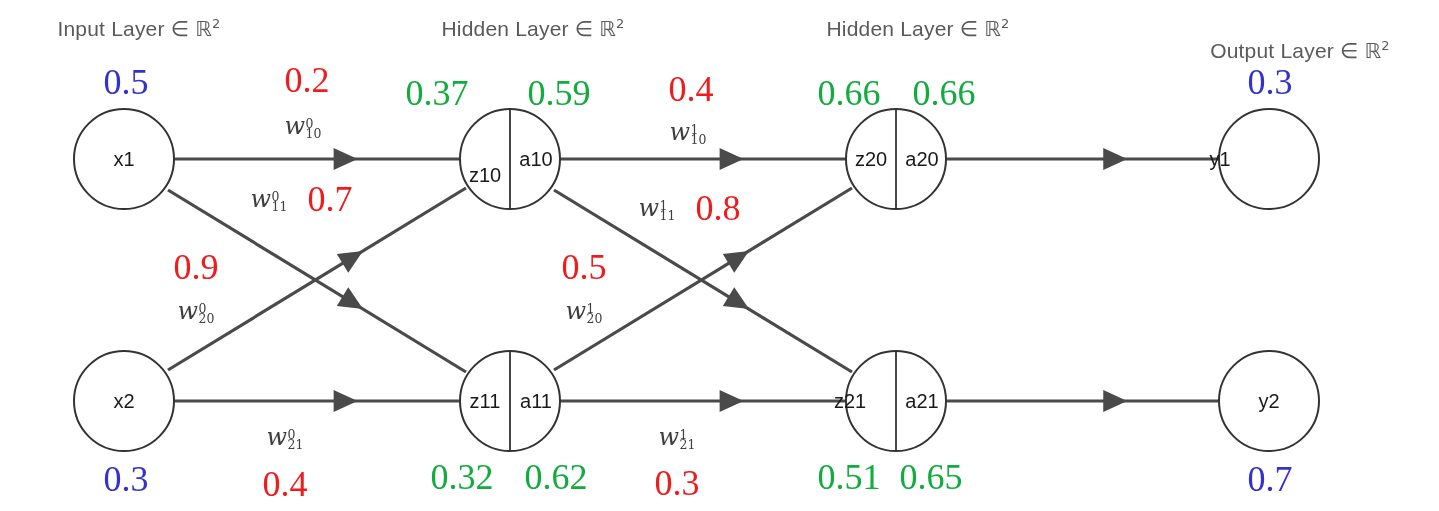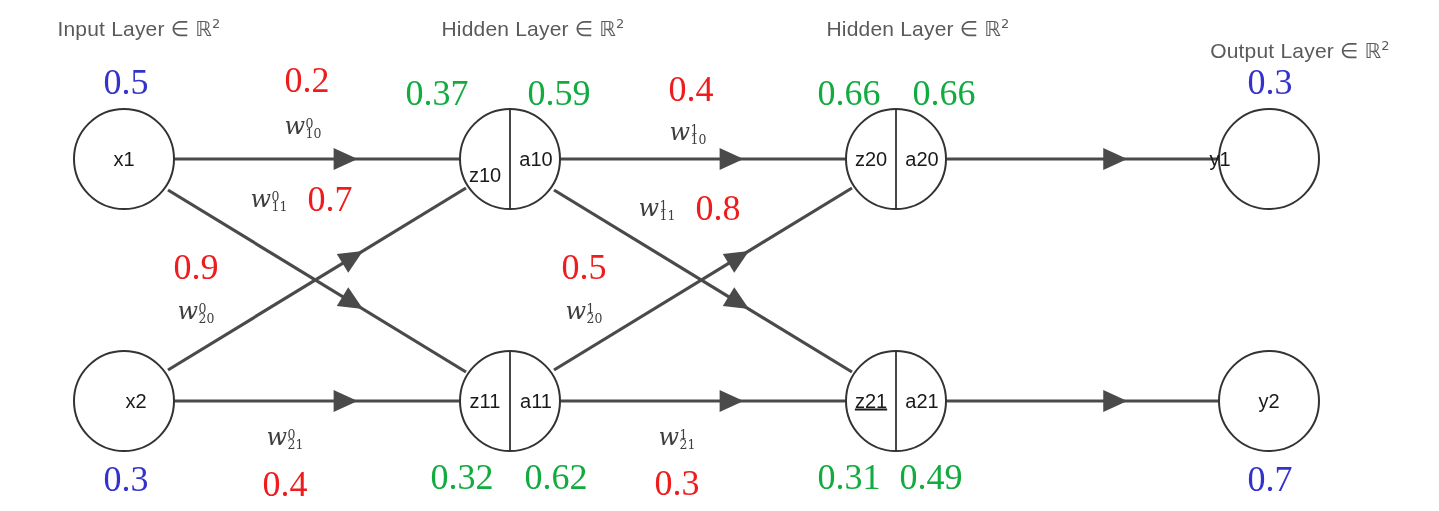--- a/index.html
+++ b/index.html
@@ -129,43 +129,43 @@
       <div class="val green" style="left: 437px; top: 93px;">0.37</div>
       <div class="val green" style="left: 559px; top: 93px;">0.59</div>
       <div class="val green" style="left: 462px; top: 477px;">0.32</div>
       <div class="val green" style="left: 556px; top: 477px;">0.62</div>
       <div class="val red" style="left: 691px; top: 89px;">0.4</div>
       <div class="val red" style="left: 718px; top: 208px;">0.8</div>
       <div class="val red" style="left: 584px; top: 267px;">0.5</div>
       <div class="val red" style="left: 677px; top: 483px;">0.3</div>
       <div class="val green" style="left: 849px; top: 93px;">0.66</div>
       <div class="val green" style="left: 944px; top: 93px;">0.66</div>
-      <div class="val green" style="left: 849px; top: 477px;">0.31</div>
-      <div class="val green" style="left: 931px; top: 477px;">0.49</div>
+      <div class="val green" style="left: 849px; top: 477px;">0.51</div>
+      <div class="val green" style="left: 931px; top: 477px;">0.65</div>
       <div class="val blue" style="left: 1270px; top: 82px;">0.3</div>
       <div class="val blue" style="left: 1270px; top: 479px;">0.7</div>
     </div>
   <div id="weights-layer">
       <div class="wlab" style="left: 303px; top: 126px;"><span>w</span><span class="sb"><span class="sup">0</span><span class="sub">10</span></span></div>
       <div class="wlab" style="left: 269px; top: 199px;"><span>w</span><span class="sb"><span class="sup">0</span><span class="sub">11</span></span></div>
       <div class="wlab" style="left: 196px; top: 311px;"><span>w</span><span class="sb"><span class="sup">0</span><span class="sub">20</span></span></div>
       <div class="wlab" style="left: 285px; top: 437px;"><span>w</span><span class="sb"><span class="sup">0</span><span class="sub">21</span></span></div>
       <div class="wlab" style="left: 688px; top: 132px;"><span>w</span><span class="sb"><span class="sup">1</span><span class="sub">10</span></span></div>
       <div class="wlab" style="left: 657px; top: 208px;"><span>w</span><span class="sb"><span class="sup">1</span><span class="sub">11</span></span></div>
       <div class="wlab" style="left: 584px; top: 311px;"><span>w</span><span class="sb"><span class="sup">1</span><span class="sub">20</span></span></div>
       <div class="wlab" style="left: 677px; top: 437px;"><span>w</span><span class="sb"><span class="sup">1</span><span class="sub">21</span></span></div>
     </div>
   <div id="nodelabels-layer">
       <div class="nodelabel" style="left: 124px; top: 159px;">x1</div>
-      <div class="nodelabel" style="left: 124px; top: 401px; margin-left: 12px;">x2</div>
+      <div class="nodelabel" style="left: 124px; top: 401px;">x2</div>
       <div class="nodelabel" style="left: 1220px; top: 159px;">y1</div>
       <div class="nodelabel" style="left: 1269px; top: 401px;">y2</div>
       <div class="nodelabel" style="left: 485px; top: 175px;">z10</div>
       <div class="nodelabel" style="left: 536px; top: 159px;">a10</div>
       <div class="nodelabel" style="left: 485px; top: 401px;">z11</div>
       <div class="nodelabel" style="left: 536px; top: 401px;">a11</div>
       <div class="nodelabel" style="left: 871px; top: 159px;">z20</div>
       <div class="nodelabel" style="left: 922px; top: 159px;">a20</div>
-      <div class="nodelabel" style="left: 871px; top: 401px; text-decoration: underline;">z21</div>
+      <div class="nodelabel" style="left: 850px; top: 401px;">z21</div>
       <div class="nodelabel" style="left: 922px; top: 401px;">a21</div>
     </div>
 
 </div>
 
 </body></html>

